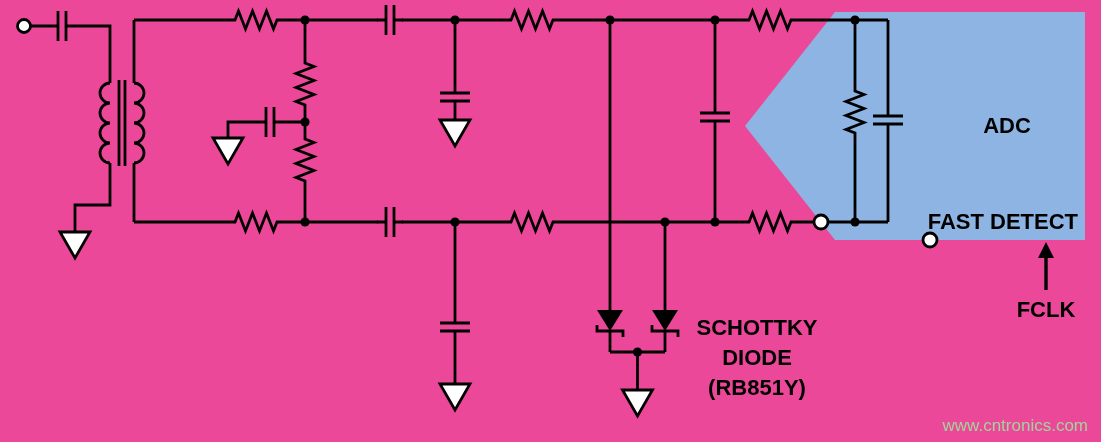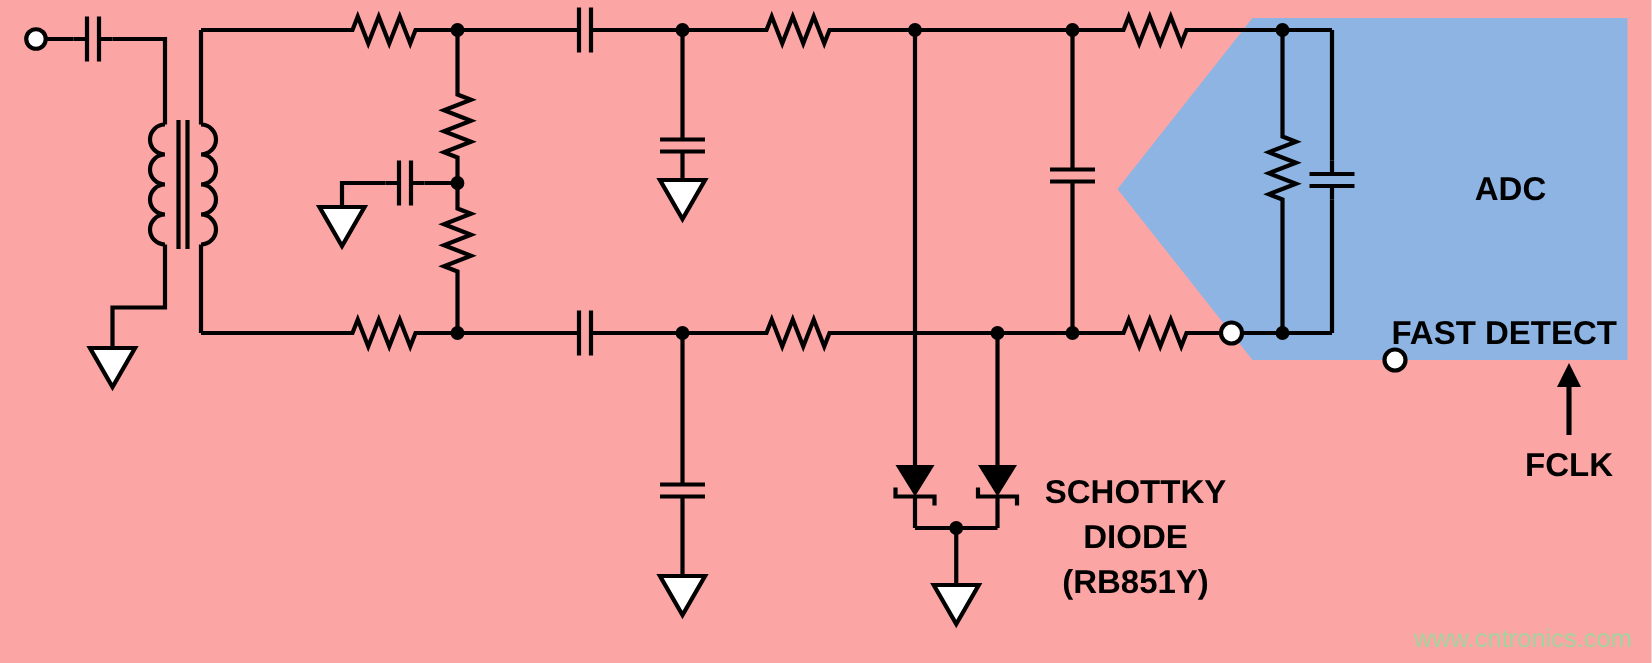--- a/index.html
+++ b/index.html
@@ -1,16 +1,16 @@
 <!DOCTYPE html>
 <html><head>
 <meta charset="utf-8">
 <style>
   html,body{margin:0;padding:0;background:#ffffff;}
-  .canvas{position:relative;width:1101px;height:442px;background:#fca5a5;overflow:hidden;}
+  .canvas{position:relative;width:1101px;height:442px;background:#ec4899;overflow:hidden;}
   svg{display:block;}
   .lbl{font-family:"Liberation Sans","DejaVu Sans",sans-serif;font-weight:bold;font-size:22px;}
   .wm{font-family:"Liberation Sans","DejaVu Sans",sans-serif;font-weight:normal;font-size:17px;}
 </style>
 </head>
 <body>
 
 <div class="canvas">
 <svg width="1101" height="442" viewBox="0 0 1101 442" xmlns="http://www.w3.org/2000/svg">
   <defs>

